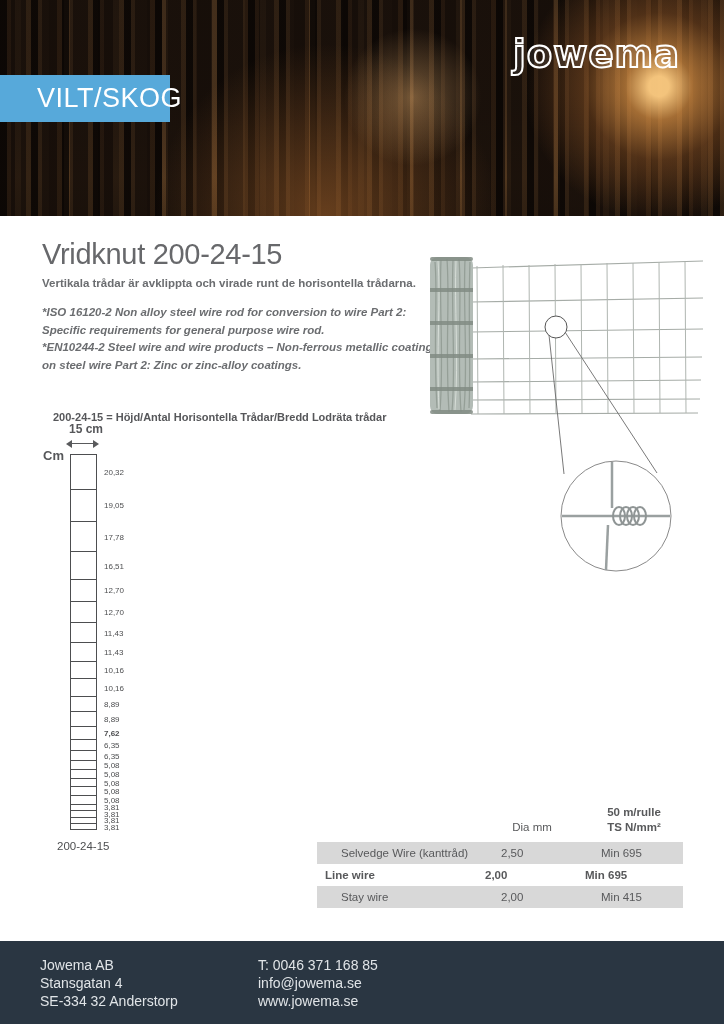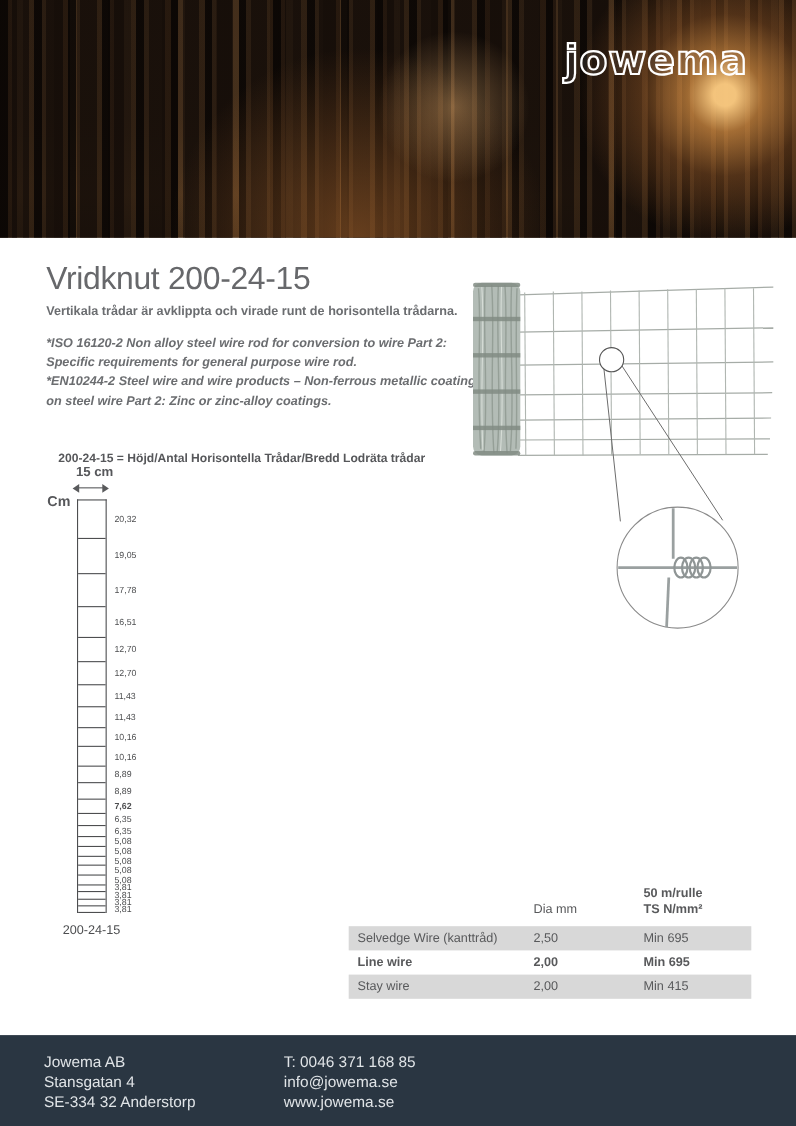--- a/index.html
+++ b/index.html
@@ -45,40 +45,43 @@
   .unit{position:absolute;left:43px;top:448px;font-size:13px;font-weight:bold;color:#56575a;}
   .ladder{position:absolute;left:70px;top:454px;width:27px;border:1px solid #4d4e50;border-bottom:none;box-sizing:border-box;}
   .lrow{position:relative;border-bottom:1px solid #4d4e50;box-sizing:border-box;}
   .lval{position:absolute;left:calc(100% + 8px);top:50%;transform:translateY(-50%);font-size:8px;color:#4d4e50;white-space:nowrap;}
   .pcode{position:absolute;left:57px;top:840px;margin:0;font-size:11.5px;color:#4d4e50;}
   
   .illu{position:absolute;left:425px;top:248px;}
   
   .spec{position:absolute;left:317px;top:805px;width:366px;font-size:11.5px;color:#58595b;}
   .thead{display:grid;grid-template-columns:162px 100px 104px;line-height:15px;margin-bottom:7px;}
-  .thead .hcell{padding-left:6px;}
+  .thead .hcell{padding-left:6px;text-align:center;}
   .thead .bold2{font-weight:bold;}
   .thead .dia{align-self:end;}
   .trow{display:grid;grid-template-columns:162px 100px 104px;height:22px;align-items:center;}
-  .trow.shaded{background:#d8d8d8;}
+  .trow.shaded{background:#d8d8d8;padding-left:16px;}
   .trow.boldrow{font-weight:bold;}
   .tcell{padding-left:6px;}
   .tcell.c0{padding-left:8px;}
   
   .footer{position:absolute;left:0;top:941px;width:724px;height:83px;background:#2a3642;color:#e0e4e7;}
   .faddr{position:absolute;left:40px;top:15px;}
   .fcontact{position:absolute;left:258px;top:15px;}
   .fline{font-size:14px;line-height:18px;}
 </style>
 </head>
 <body>
 
 <div class="page">
 
   <div class="photo"></div>
+  <div class="cat-label">
+    <span>VILT/SKOG</span>
+  </div>
   <div class="logo">jowema</div>
 
   <h1 class="title">Vridknut 200-24-15</h1>
   <p class="subtitle">Vertikala trådar är avklippta och virade runt de horisontella trådarna.</p>
   <div class="standards">
       <div>*ISO 16120-2 Non alloy steel wire rod for conversion to wire Part 2:</div>
       <div>Specific requirements for general purpose wire rod.</div>
       <div>*EN10244-2 Steel wire and wire products – Non-ferrous metallic coatings</div>
       <div>on steel wire Part 2: Zinc or zinc-alloy coatings.</div>
     </div>

